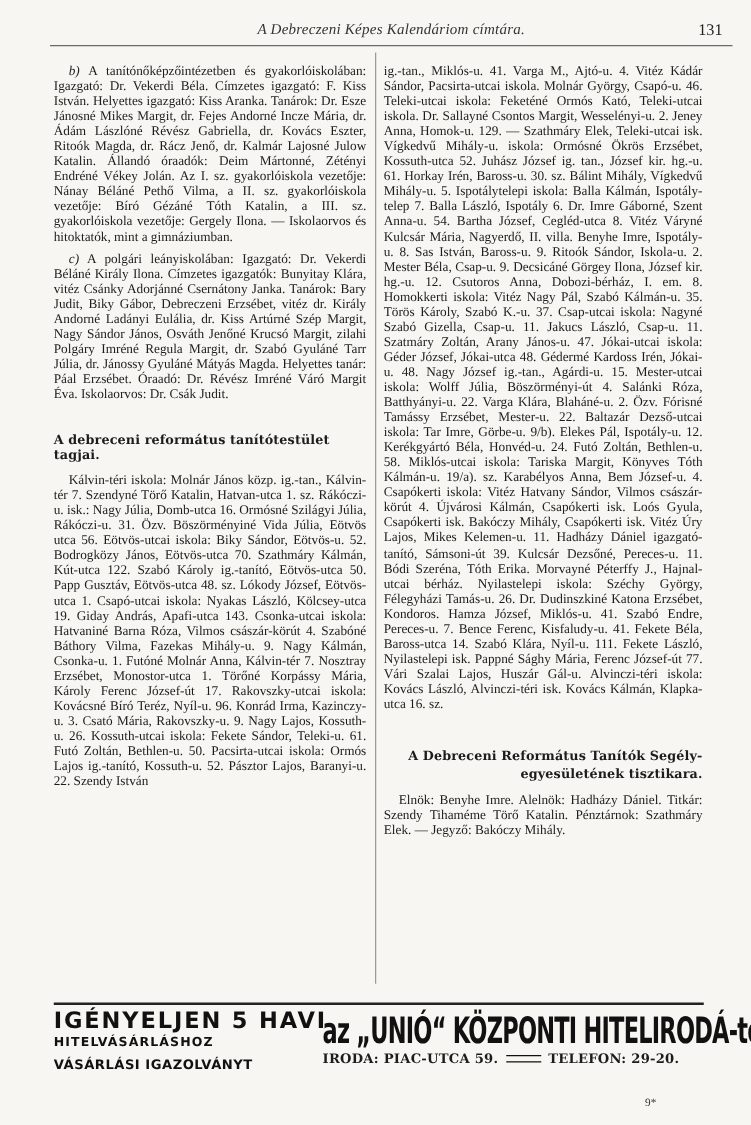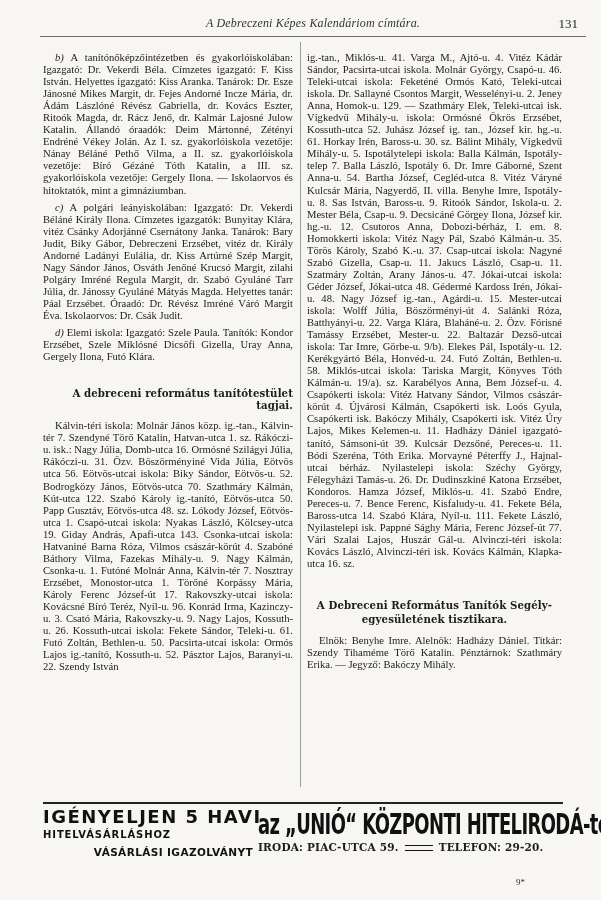--- a/index.html
+++ b/index.html
@@ -33,39 +33,39 @@
   .col-right { left: 307px; width: 255px; }
   .col-divider {
     position: absolute; left: 300px; top: 42px; width: 0; height: 745px;
     border-left: 1px solid #9a9a9a;
   }
   .para { margin: 0; text-indent: 12px; }
   .para + .para { margin-top: 5px; }
   .lead { font-style: italic; }
   .section-heading {
     font-weight: bold; font-size: 10.2px; letter-spacing: 0.1px;
-    margin: 24px 0 9px 0; text-indent: 0; text-align: right;
+    margin: 24px 0 9px 0; text-indent: 0; text-align: left;
     font-family: "DejaVu Serif", serif;
   }
-  .section-heading.centered { text-align: center; line-height: 14px; margin-top: 28px; }
+  .section-heading.centered { text-align: right; line-height: 14px; margin-top: 28px; }
 
   .ad-rule {
     position: absolute; left: 43px; top: 802px; width: 520px; height: 0;
     border-top: 2px solid #222;
   }
   .ad {
     position: absolute; left: 43px; top: 808px; width: 530px; height: 62px;
   }
   .ad-left {
     position: absolute; left: 0; top: 0; width: 210px;
     font-family: "DejaVu Sans", sans-serif; font-weight: bold; color: #111;
   }
   .ad-line1 { font-size: 18px; letter-spacing: 1.5px; line-height: 18px; white-space: nowrap; }
   .ad-line2 { font-size: 10px; letter-spacing: 0.9px; line-height: 18px; white-space: nowrap; }
-  .ad-line3 { font-size: 10.5px; letter-spacing: 0.4px; line-height: 16px; white-space: nowrap; text-align: right; }
+  .ad-line3 { font-size: 10.5px; letter-spacing: 0.4px; line-height: 16px; white-space: nowrap; }
   .ad-right { position: absolute; left: 215px; top: 0; width: 320px; }
   .ad-headline {
     font-family: "DejaVu Sans", sans-serif; font-weight: bold;
     font-size: 29px; line-height: 32px; letter-spacing: -1px; white-space: nowrap;
     transform: scaleX(0.62); transform-origin: left top; color: #111;
     display: inline-block;
   }
   .ad-contact {
     font-family: "DejaVu Serif", serif; font-weight: bold; font-size: 10.5px;
     white-space: nowrap; margin-top: 1px; letter-spacing: 0.2px;
@@ -92,37 +92,33 @@
 
   <div class="col col-left">
     <p class="para">
       <span class="lead">b)</span>
       <span>A tanítónőképzőintézetben és gyakorlóiskolában: Igazgató: Dr. Vekerdi Béla. Címzetes igazgató: F. Kiss István. Helyettes igazgató: Kiss Aranka. Tanárok: Dr. Esze Jánosné Mikes Margit, dr. Fejes Andorné Incze Mária, dr. Ádám Lászlóné Révész Gabriella, dr. Kovács Eszter, Ritoók Magda, dr. Rácz Jenő, dr. Kalmár Lajosné Julow Katalin. Állandó óraadók: Deim Mártonné, Zétényi Endréné Vékey Jolán. Az I. sz. gyakorlóiskola vezetője: Nánay Béláné Pethő Vilma, a II. sz. gyakorlóiskola vezetője: Bíró Gézáné Tóth Katalin, a III. sz. gyakorlóiskola vezetője: Gergely Ilona. — Iskolaorvos és hitoktatók, mint a gimnáziumban.</span>
     </p>
     <p class="para">
       <span class="lead">c)</span>
       <span>A polgári leányiskolában: Igazgató: Dr. Vekerdi Béláné Király Ilona. Címzetes igazgatók: Bunyitay Klára, vitéz Csánky Adorjánné Csernátony Janka. Tanárok: Bary Judit, Biky Gábor, Debreczeni Erzsébet, vitéz dr. Király Andorné Ladányi Eulália, dr. Kiss Artúrné Szép Margit, Nagy Sándor János, Osváth Jenőné Krucsó Margit, zilahi Polgáry Imréné Regula Margit, dr. Szabó Gyuláné Tarr Júlia, dr. Jánossy Gyuláné Mátyás Magda. Helyettes tanár: Páal Erzsébet. Óraadó: Dr. Révész Imréné Váró Margit Éva. Iskolaorvos: Dr. Csák Judit.</span>
     </p>
-    <p class="para">
-      <span class="lead">d)</span>
-      <span>Elemi iskola: Igazgató: Szele Paula. Tanítók: Kondor Erzsébet, Szele Miklósné Dicsőfi Gizella, Uray Anna, Gergely Ilona, Futó Klára.</span>
-    </p>
 
     <div class="section-heading">A debreceni református tanítótestület tagjai.</div>
     <p class="para">Kálvin-téri iskola: Molnár János közp. ig.-tan., Kálvin-tér 7. Szendyné Törő Katalin, Hatvan-utca 1. sz. Rákóczi-u. isk.: Nagy Júlia, Domb-utca 16. Ormósné Szilágyi Júlia, Rákóczi-u. 31. Özv. Böszörményiné Vida Júlia, Eötvös utca 56. Eötvös-utcai iskola: Biky Sándor, Eötvös-u. 52. Bodrogközy János, Eötvös-utca 70. Szathmáry Kálmán, Kút-utca 122. Szabó Károly ig.-tanító, Eötvös-utca 50. Papp Gusztáv, Eötvös-utca 48. sz. Lókody József, Eötvös-utca 1. Csapó-utcai iskola: Nyakas László, Kölcsey-utca 19. Giday András, Apafi-utca 143. Csonka-utcai iskola: Hatvaniné Barna Róza, Vilmos császár-körút 4. Szabóné Báthory Vilma, Fazekas Mihály-u. 9. Nagy Kálmán, Csonka-u. 1. Futóné Molnár Anna, Kálvin-tér 7. Nosztray Erzsébet, Monostor-utca 1. Törőné Korpássy Mária, Károly Ferenc József-út 17. Rakovszky-utcai iskola: Kovácsné Bíró Teréz, Nyíl-u. 96. Konrád Irma, Kazinczy-u. 3. Csató Mária, Rakovszky-u. 9. Nagy Lajos, Kossuth-u. 26. Kossuth-utcai iskola: Fekete Sándor, Teleki-u. 61. Futó Zoltán, Bethlen-u. 50. Pacsirta-utcai iskola: Ormós Lajos ig.-tanító, Kossuth-u. 52. Pásztor Lajos, Baranyi-u. 22. Szendy István</p>
   </div>
 
   <div class="col col-right">
     <p class="para" style="text-indent:0">ig.-tan., Miklós-u. 41. Varga M., Ajtó-u. 4. Vitéz Kádár Sándor, Pacsirta-utcai iskola. Molnár György, Csapó-u. 46. Teleki-utcai iskola: Feketéné Ormós Kató, Teleki-utcai iskola. Dr. Sallayné Csontos Margit, Wesselényi-u. 2. Jeney Anna, Homok-u. 129. — Szathmáry Elek, Teleki-utcai isk. Vígkedvű Mihály-u. iskola: Ormósné Ökrös Erzsébet, Kossuth-utca 52. Juhász József ig. tan., József kir. hg.-u. 61. Horkay Irén, Baross-u. 30. sz. Bálint Mihály, Vígkedvű Mihály-u. 5. Ispotálytelepi iskola: Balla Kálmán, Ispotály-telep 7. Balla László, Ispotály 6. Dr. Imre Gáborné, Szent Anna-u. 54. Bartha József, Cegléd-utca 8. Vitéz Váryné Kulcsár Mária, Nagyerdő, II. villa. Benyhe Imre, Ispotály-u. 8. Sas István, Baross-u. 9. Ritoók Sándor, Iskola-u. 2. Mester Béla, Csap-u. 9. Decsicáné Görgey Ilona, József kir. hg.-u. 12. Csutoros Anna, Dobozi-bérház, I. em. 8. Homokkerti iskola: Vitéz Nagy Pál, Szabó Kálmán-u. 35. Törös Károly, Szabó K.-u. 37. Csap-utcai iskola: Nagyné Szabó Gizella, Csap-u. 11. Jakucs László, Csap-u. 11. Szatmáry Zoltán, Arany János-u. 47. Jókai-utcai iskola: Géder József, Jókai-utca 48. Gédermé Kardoss Irén, Jókai-u. 48. Nagy József ig.-tan., Agárdi-u. 15. Mester-utcai iskola: Wolff Júlia, Böszörményi-út 4. Salánki Róza, Batthyányi-u. 22. Varga Klára, Blaháné-u. 2. Özv. Fórisné Tamássy Erzsébet, Mester-u. 22. Baltazár Dezső-utcai iskola: Tar Imre, Görbe-u. 9/b). Elekes Pál, Ispotály-u. 12. Kerékgyártó Béla, Honvéd-u. 24. Futó Zoltán, Bethlen-u. 58. Miklós-utcai iskola: Tariska Margit, Könyves Tóth Kálmán-u. 19/a). sz. Karabélyos Anna, Bem József-u. 4. Csapókerti iskola: Vitéz Hatvany Sándor, Vilmos császár-körút 4. Újvárosi Kálmán, Csapókerti isk. Loós Gyula, Csapókerti isk. Bakóczy Mihály, Csapókerti isk. Vitéz Úry Lajos, Mikes Kelemen-u. 11. Hadházy Dániel igazgató-tanító, Sámsoni-út 39. Kulcsár Dezsőné, Pereces-u. 11. Bódi Szeréna, Tóth Erika. Morvayné Péterffy J., Hajnal-utcai bérház. Nyilastelepi iskola: Széchy György, Félegyházi Tamás-u. 26. Dr. Dudinszkiné Katona Erzsébet, Kondoros. Hamza József, Miklós-u. 41. Szabó Endre, Pereces-u. 7. Bence Ferenc, Kisfaludy-u. 41. Fekete Béla, Baross-utca 14. Szabó Klára, Nyíl-u. 111. Fekete László, Nyilastelepi isk. Pappné Sághy Mária, Ferenc József-út 77. Vári Szalai Lajos, Huszár Gál-u. Alvinczi-téri iskola: Kovács László, Alvinczi-téri isk. Kovács Kálmán, Klapka-utca 16. sz.</p>
 
     <div class="section-heading centered">
       <div>A Debreceni Református Tanítók Segély-</div>
       <div>egyesületének tisztikara.</div>
     </div>
-    <p class="para">Elnök: Benyhe Imre. Alelnök: Hadházy Dániel. Titkár: Szendy Tihaméme Törő Katalin. Pénztárnok: Szathmáry Erika. — Jegyző: Bakóczy Mihály.</p>
+    <p class="para">Elnök: Benyhe Imre. Alelnök: Hadházy Dániel. Titkár: Szendy Tihaméme Törő Katalin. Pénztárnok: Szathmáry Elek. — Jegyző: Bakóczy Mihály.</p>
   </div>
 
   <div class="ad-rule"></div>
 
   <div class="ad">
     <div class="ad-left">
       <div class="ad-line1">IGÉNYELJEN 5 HAVI</div>
       <div class="ad-line2">HITELVÁSÁRLÁSHOZ</div>
       <div class="ad-line3">VÁSÁRLÁSI IGAZOLVÁNYT</div>
     </div>

